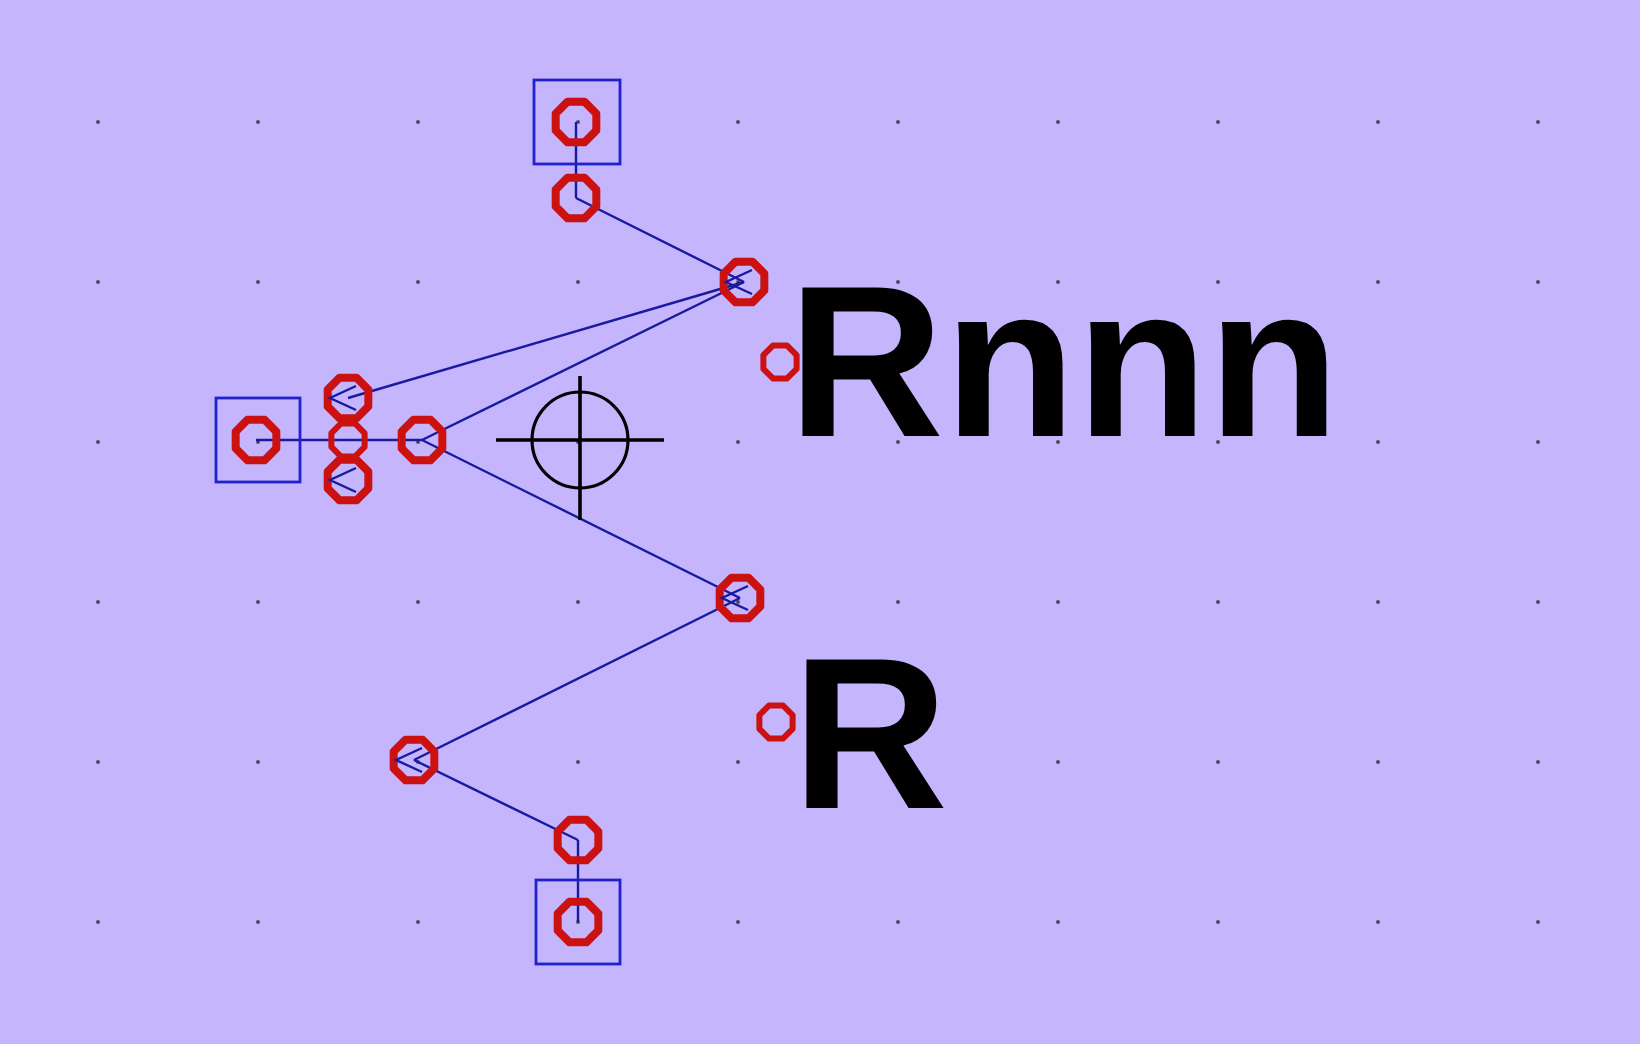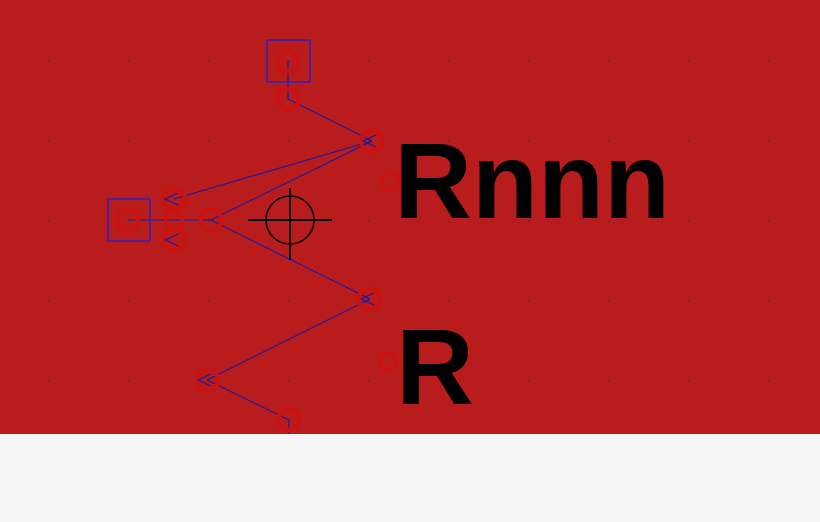--- a/index.html
+++ b/index.html
@@ -3,22 +3,22 @@
 <meta charset="utf-8">
 <style>
   html, body {
     margin: 0;
     padding: 0;
     background: #f5f5f5;
   }
   #canvas-root {
     position: relative;
     width: 820px;
-    height: 434px;
-    background: #b91c1c;
+    height: 522px;
+    background: #c4b5fd;
     overflow: hidden;
     font-family: "Liberation Sans", sans-serif;
     text-decoration: underline;
   }
   #grid-layer, #schematic-layer {
     position: absolute;
     left: 0;
     top: 0;
     width: 820px;
     height: 522px;

